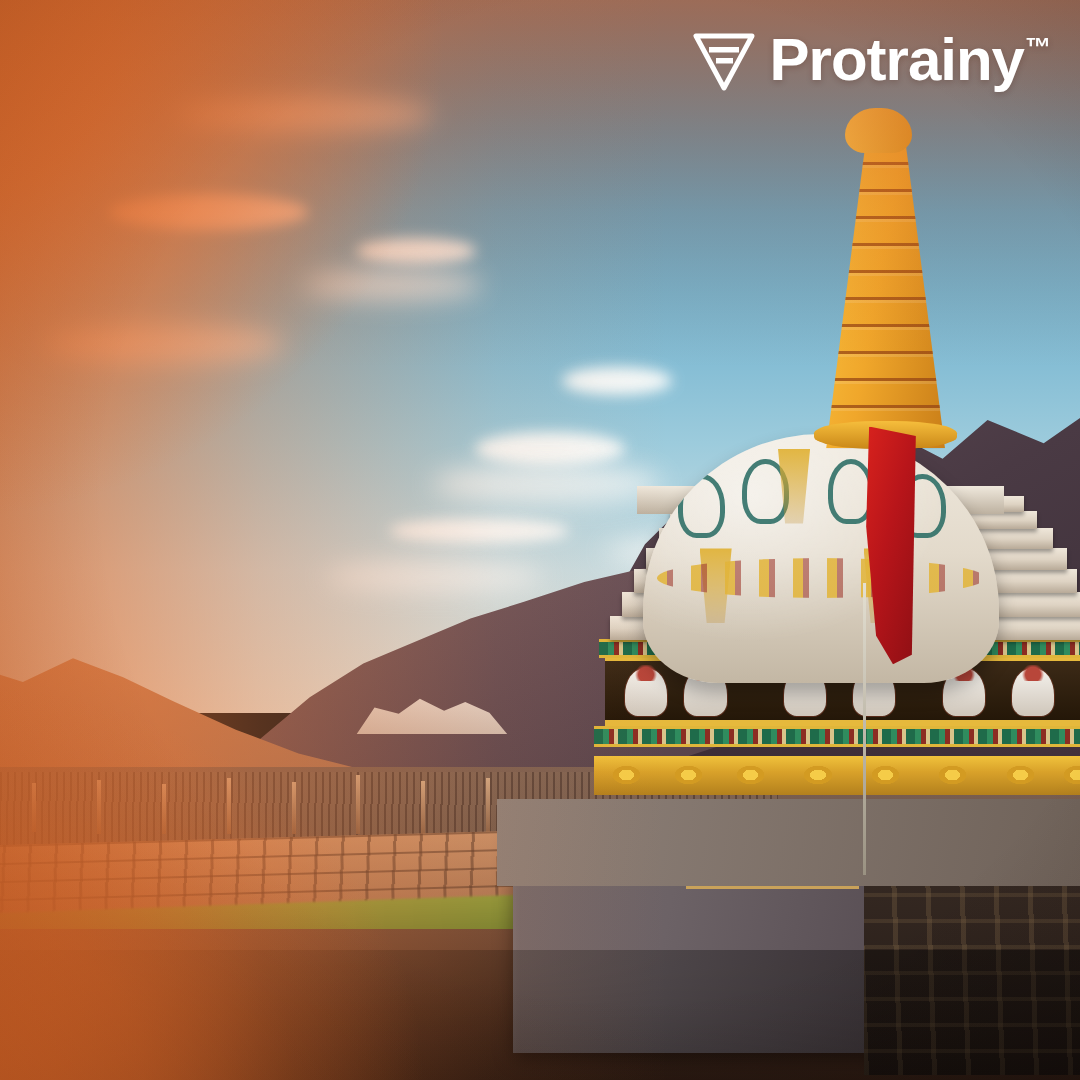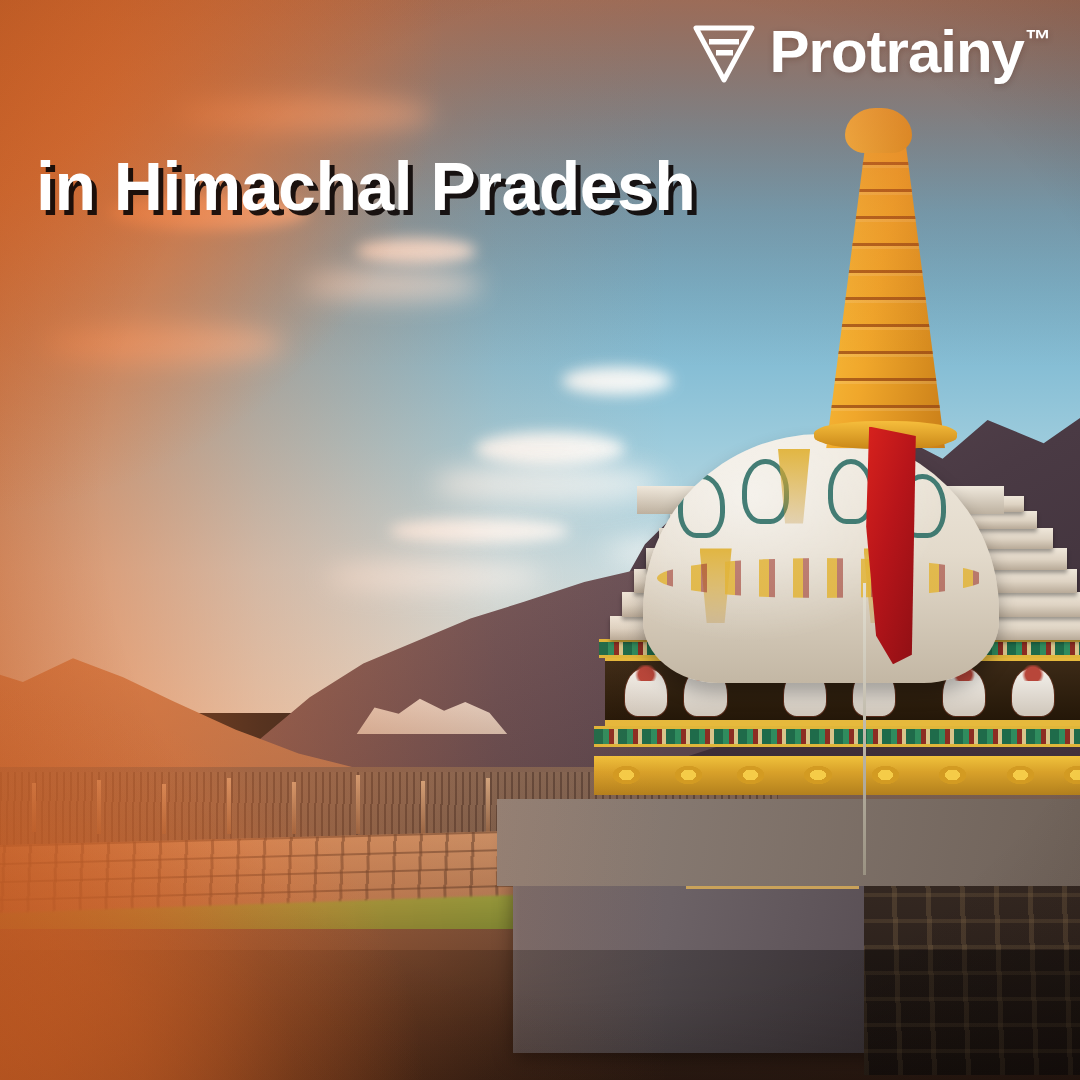--- a/index.html
+++ b/index.html
@@ -267,21 +267,21 @@
     position:absolute;left:0;top:0;width:100%;height:34%;
     background:linear-gradient(to bottom, rgba(214,96,40,.62), rgba(214,96,40,.18) 58%, rgba(214,96,40,0));
   }
   .grade-vignette{
     position:absolute;inset:0;
     background:radial-gradient(ellipse 88% 84% at 58% 46%, rgba(0,0,0,0) 55%, rgba(20,8,4,.28) 100%);
   }
 
   
   .brand{
-    position:absolute;right:30px;top:20px;
+    position:absolute;right:30px;top:28px;
     display:flex;align-items:center;gap:14px;
   }
   .brand-mark{width:64px;height:64px;display:block;}
   .brand-name{
     color:#fff;font-size:60px;font-weight:bold;letter-spacing:-1px;
     line-height:1;display:flex;align-items:flex-start;
     text-shadow:0 2px 6px rgba(60,20,0,.22);
   }
   .brand-tm{font-size:26px;line-height:1;margin-top:4px;margin-left:1px;font-weight:bold;}
 
@@ -420,16 +420,15 @@
       <rect x="17" y="19" width="30" height="5.5" fill="#ffffff"></rect>
       <rect x="24" y="30" width="17" height="5.5" fill="#ffffff"></rect>
     </svg>
     <div class="brand-name">
       <span>Protrainy</span>
         <span class="brand-tm">™</span>
     </div>
   </div>
 
   <div class="headline">
-    <span class="ln">in Himachal Pradesh</span>
   </div>
 
 </div>
 
 </body></html>

